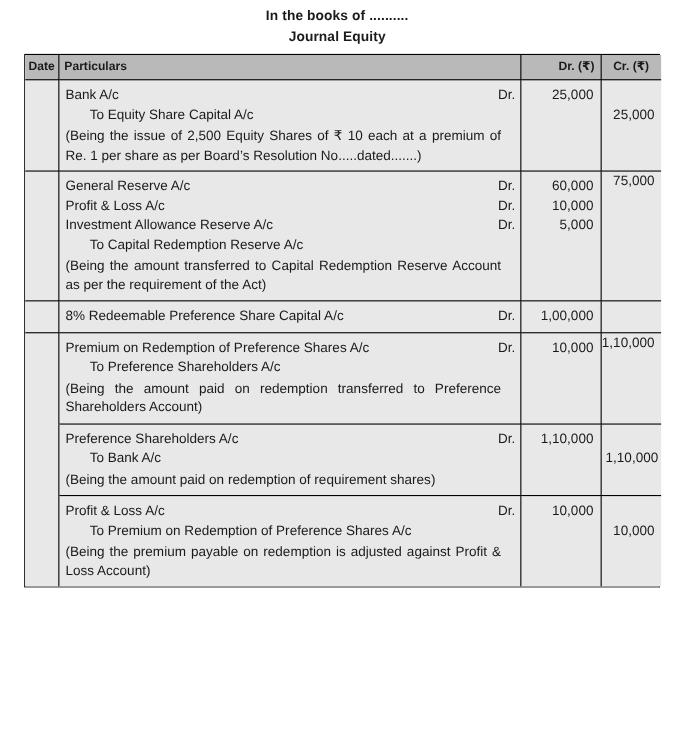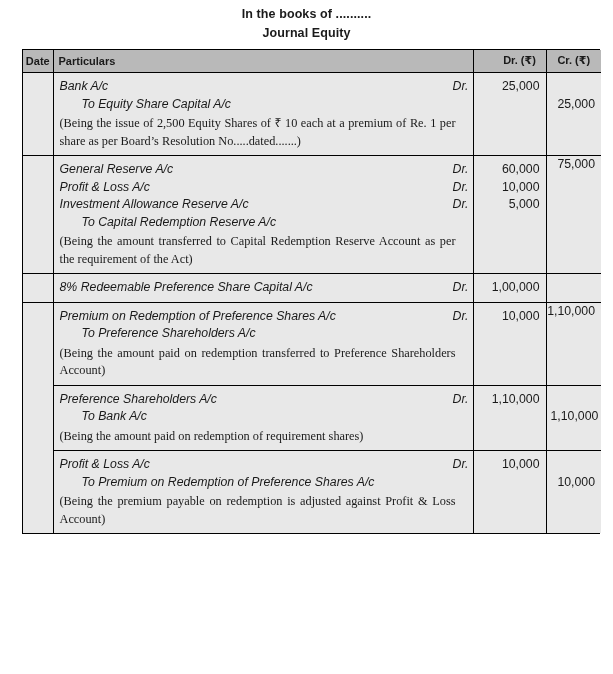--- a/index.html
+++ b/index.html
@@ -49,21 +49,21 @@
     background:#b9b9b9;
     font-weight:bold;
     font-size:11px;
     padding:4px 5px 5px 5px;
     border-bottom:1.4px solid #000;
     box-sizing:border-box;
     white-space:nowrap;
   }
   thead th.h-date{text-align:center;border-right:1.4px solid #000;padding-left:2px;padding-right:2px;}
   thead th.h-part{text-align:left;border-right:1.4px solid #000;}
-  thead th.h-dr{text-align:center;border-right:1.4px solid #000;padding-left:25px;}
+  thead th.h-dr{text-align:right;border-right:1.4px solid #000;padding-left:25px;}
   thead th.h-cr{text-align:center;}
 
   
   td{
     vertical-align:top;
     font-size:12.3px;
     line-height:17.5px;
     box-sizing:border-box;
     background:#e8e8e8;
   }
@@ -88,37 +88,35 @@
 
   
   .blk{
     padding:5px 0 5px 0;
   }
   .ln{
     display:flex;
     align-items:center;
     padding:0 4px 0 6px;
     min-height:17.5px;
-    font-style:italic;
   }
   .ln .acct{flex:1 1 auto;}
   .ln .drtag{
     flex:0 0 auto;
     margin-left:20px;
     white-space:nowrap;
   }
   .ln.indent .acct{padding-left:22px;}
   .ln.drop .drtag{align-self:flex-end;}
 
   .narr{
     padding:2px 17px 0 6px;
     text-align:justify;
     text-justify:inter-word;
     line-height:17.5px;
-    font-family:Liberation Serif, serif;
   }
 
   
   .amt{
     padding:0 6px 0 4px;
     white-space:nowrap;
     line-height:17.5px;
   }
   .amt.pad-top{padding-top:5px;}
   .amt-center{

